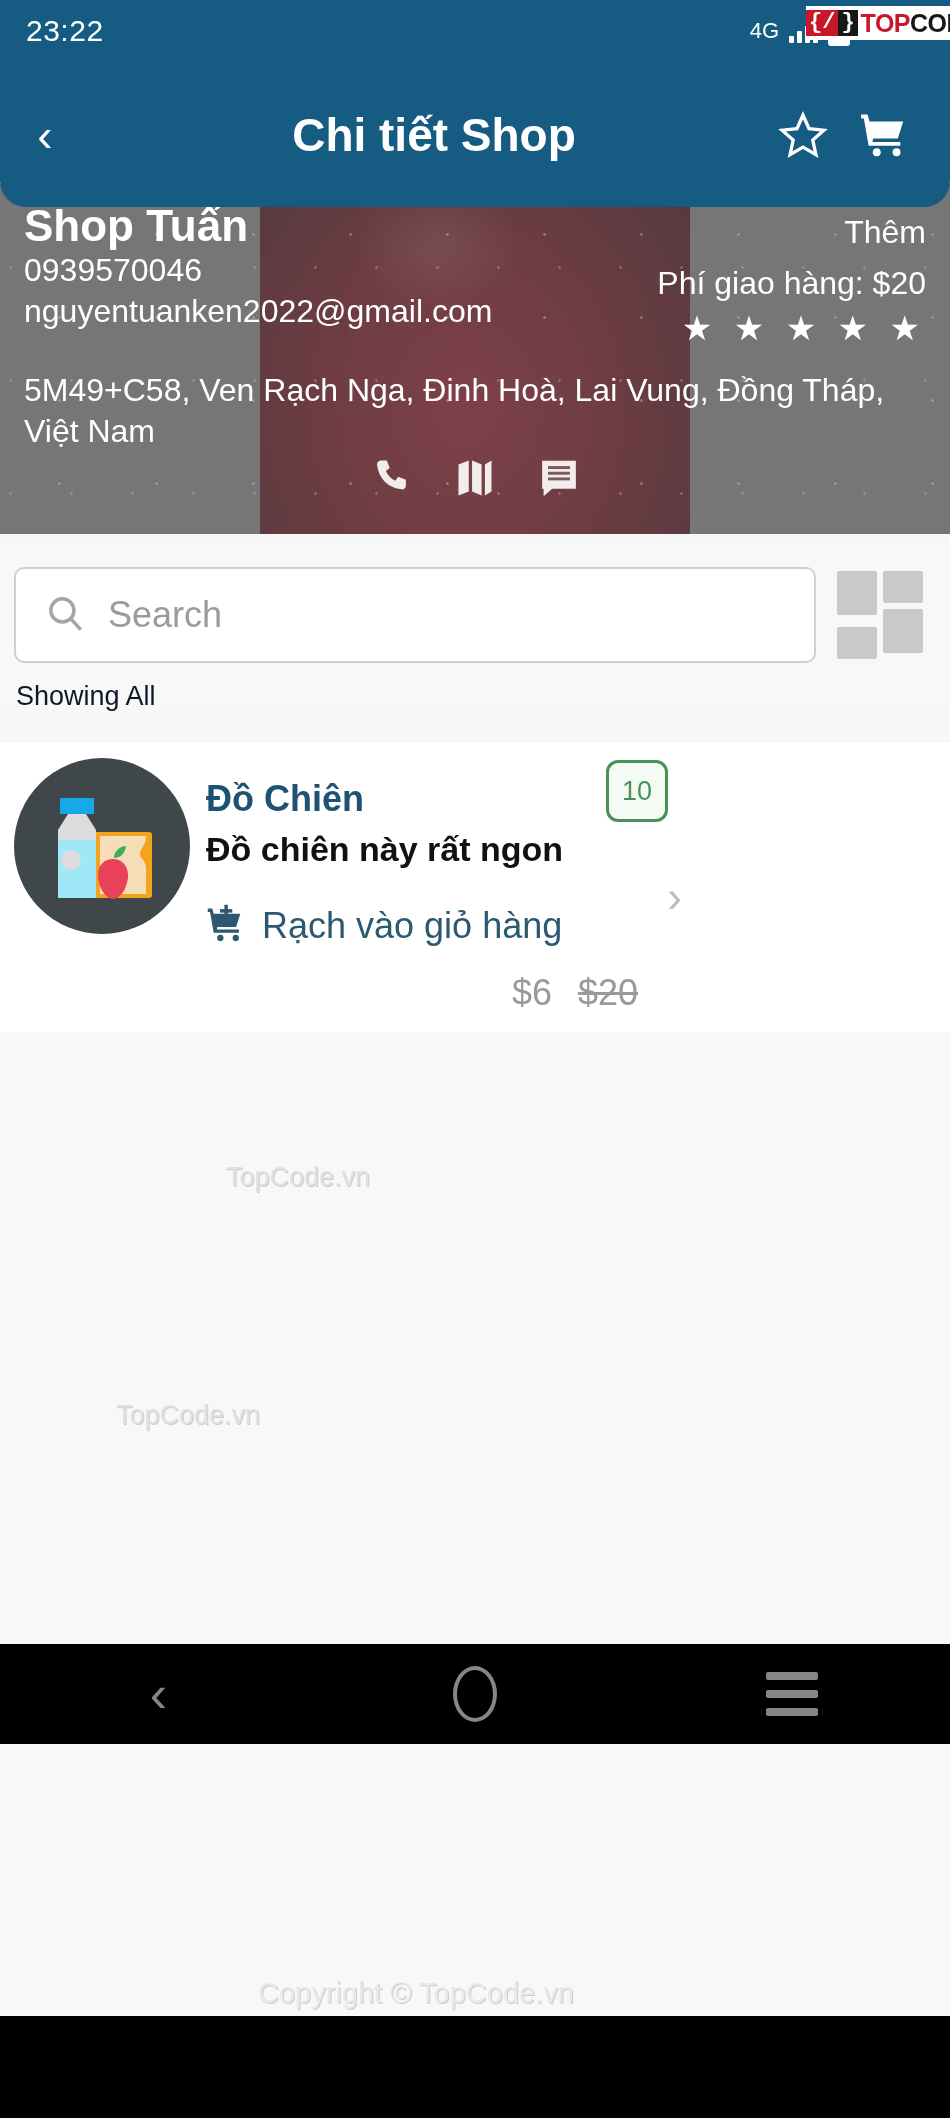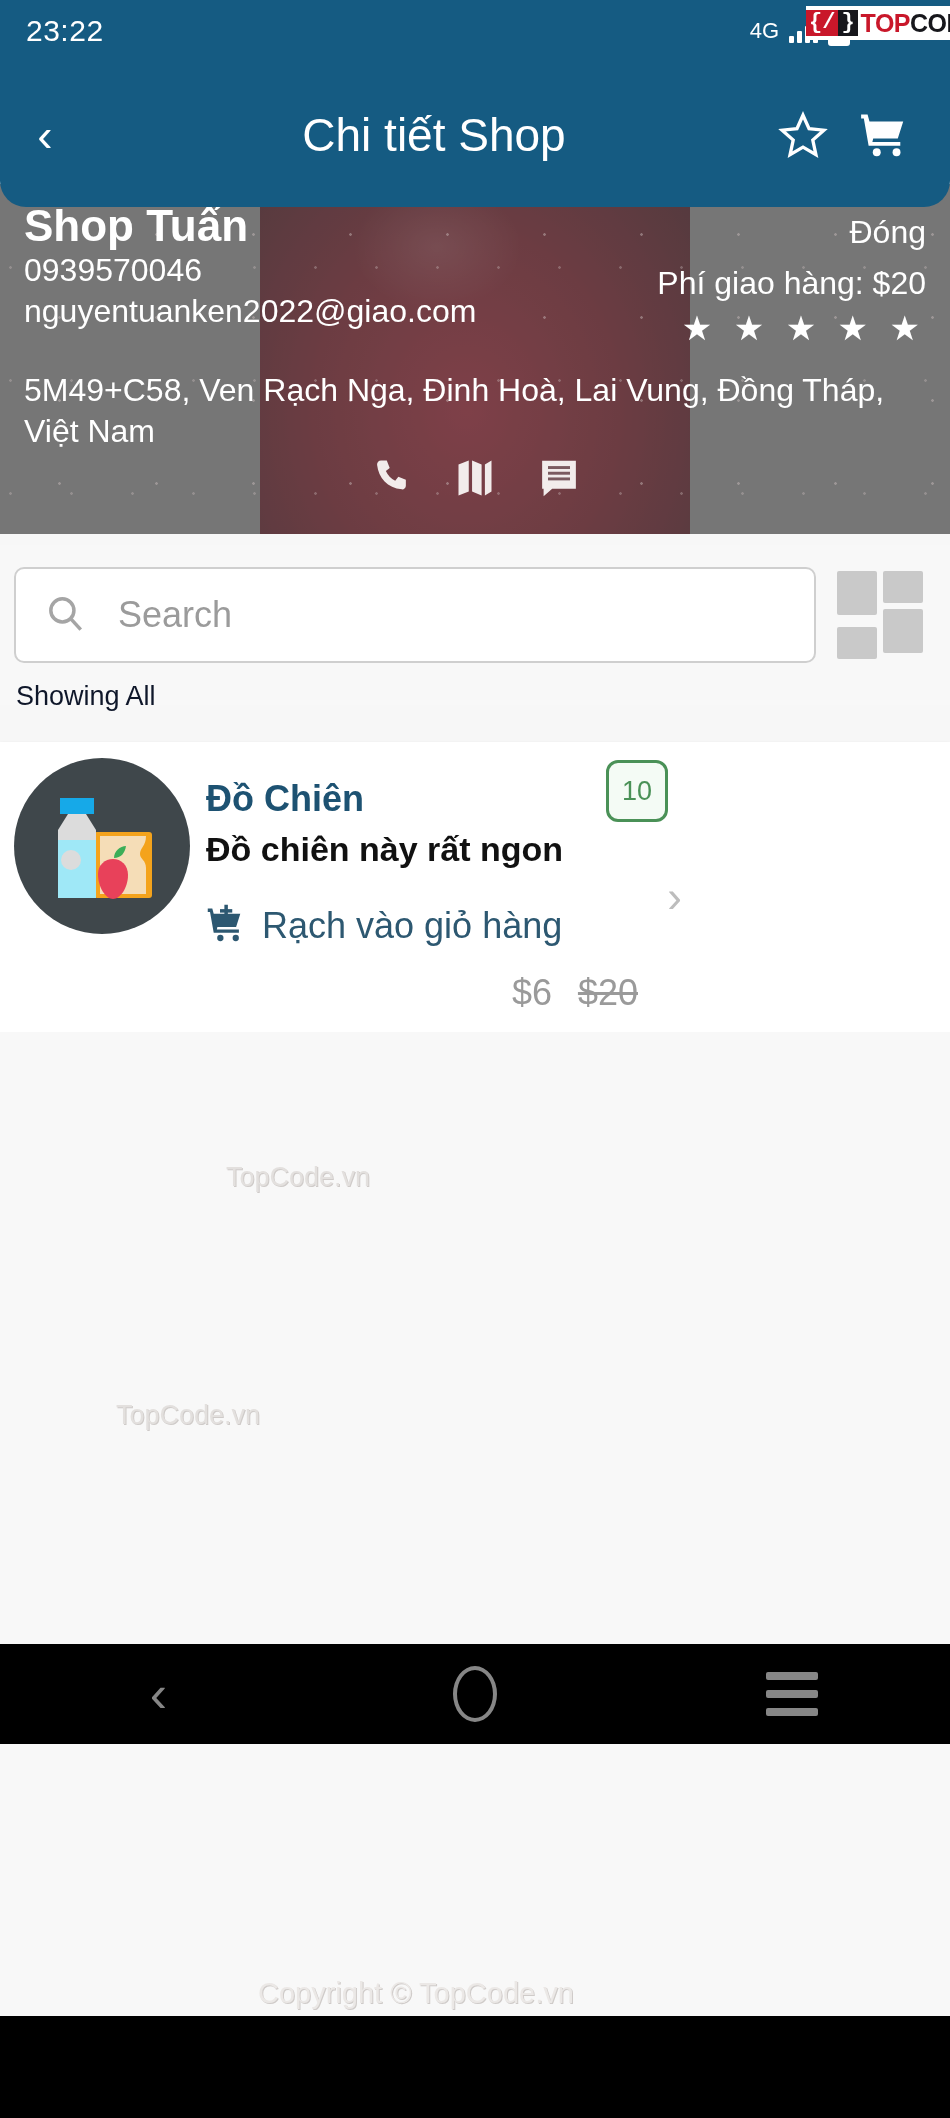--- a/index.html
+++ b/index.html
@@ -44,21 +44,21 @@
   .wm-top { color: #c9172a; font-weight: bold; font-size: 25px; letter-spacing: -.5px; margin-left: 3px; }
   .wm-code { color: #17171c; font-weight: bold; font-size: 25px; letter-spacing: -.5px; }
 
   
   .appbar {
     position: absolute; top: 62px; left: 0; width: 950px; height: 145px;
     background: #155b82; border-bottom-left-radius: 26px; border-bottom-right-radius: 26px;
     display: flex; align-items: center; color: #fff; z-index: 20;
   }
   .back-chevron { width: 90px; display: flex; justify-content: center; font-size: 46px; line-height: 1; cursor: pointer; }
-  .appbar-title { flex: 1; text-align: center; font-size: 46px; font-weight: 400; }
+  .appbar-title { flex: 1; text-align: center; font-size: 46px; font-weight: 700; }
   .appbar-actions { display: flex; align-items: center; gap: 30px; padding-right: 42px; }
   .ic { width: 50px; height: 50px; display: block; }
 
   
   .banner {
     position: absolute; top: 184px; left: 0; width: 950px; height: 350px;
     overflow: hidden; background: #7b7b7b;
   }
   .banner-photo {
     position: absolute; inset: 0;
@@ -89,21 +89,21 @@
   .stars { font-size: 34px; letter-spacing: 6px; margin-top: 6px; }
   .shop-addr { font-size: 32px; line-height: 1.28; margin-top: 22px; max-width: 900px; }
   .contact-icons { display: flex; justify-content: center; gap: 40px; margin-top: 4px; }
   .contact-icons .ic { width: 44px; height: 44px; }
 
   
   .search-area { position: absolute; top: 545px; left: 0; width: 950px; height: 160px; background: #f8f8f8; }
   .search-row { display: flex; align-items: center; padding: 22px 24px 0 14px; gap: 18px; }
   .search-box {
     flex: 1; height: 96px; background: #fff; border: 2px solid #cfcfcf; border-radius: 10px;
-    display: flex; align-items: center; padding: 0 28px; gap: 32px;
+    display: flex; align-items: center; padding: 0 28px; gap: 22px;
   }
   .search-input {
     border: 0; outline: 0; background: transparent; font-size: 36px; color: #333;
     font-family: "Liberation Sans", sans-serif; width: 100%;
   }
   .search-input::placeholder { color: #9b9b9b; }
   .grid-toggle { width: 92px; height: 92px; display: grid;
     grid-template-columns: 40px 40px; grid-template-rows: 44px 38px;
     gap: 6px; align-content: center; justify-content: center; cursor: pointer; }
   .grid-toggle span { background: #c9c9c9; border-radius: 2px; display: block; }
@@ -206,24 +206,24 @@
 
   <div class="banner">
     <div class="banner-photo"></div>
     <div class="banner-speck"></div>
     <div class="banner-veil"></div>
     <div class="banner-content">
       <div class="b-row">
         <div>
           <div class="shop-name">Shop Tuấn</div>
           <div class="shop-phone">0939570046</div>
-          <div class="shop-email">nguyentuanken2022@giao.com</div>
+          <div class="shop-email">nguyentuanken2022@gmail.com</div>
         </div>
         <div class="right-col">
-          <div class="shop-status">Đóng</div>
+          <div class="shop-status">Thêm</div>
           <div class="ship-fee">Phí giao hàng: $20</div>
           <div class="stars">★ ★ ★ ★ ★</div>
         </div>
       </div>
       <div class="shop-addr">5M49+C58, Ven Rạch Nga, Đinh Hoà, Lai Vung, Đồng Tháp, Việt Nam</div>
       <div class="contact-icons">
         <span>
           <svg class="ic" viewBox="0 0 24 24" fill="#f2eceb">
             <path d="M6.6 2.5h3.1l1.6 4.1-2.1 1.6c1 2.3 2.8 4.2 5.1 5.3l1.7-2.2 4.1 1.6v3.3c0 1.2-1 2.1-2.2 2C10.1 17.5 5.2 12.1 4.4 4.8c-.1-1.2.9-2.3 2.2-2.3z"></path>
           </svg>

